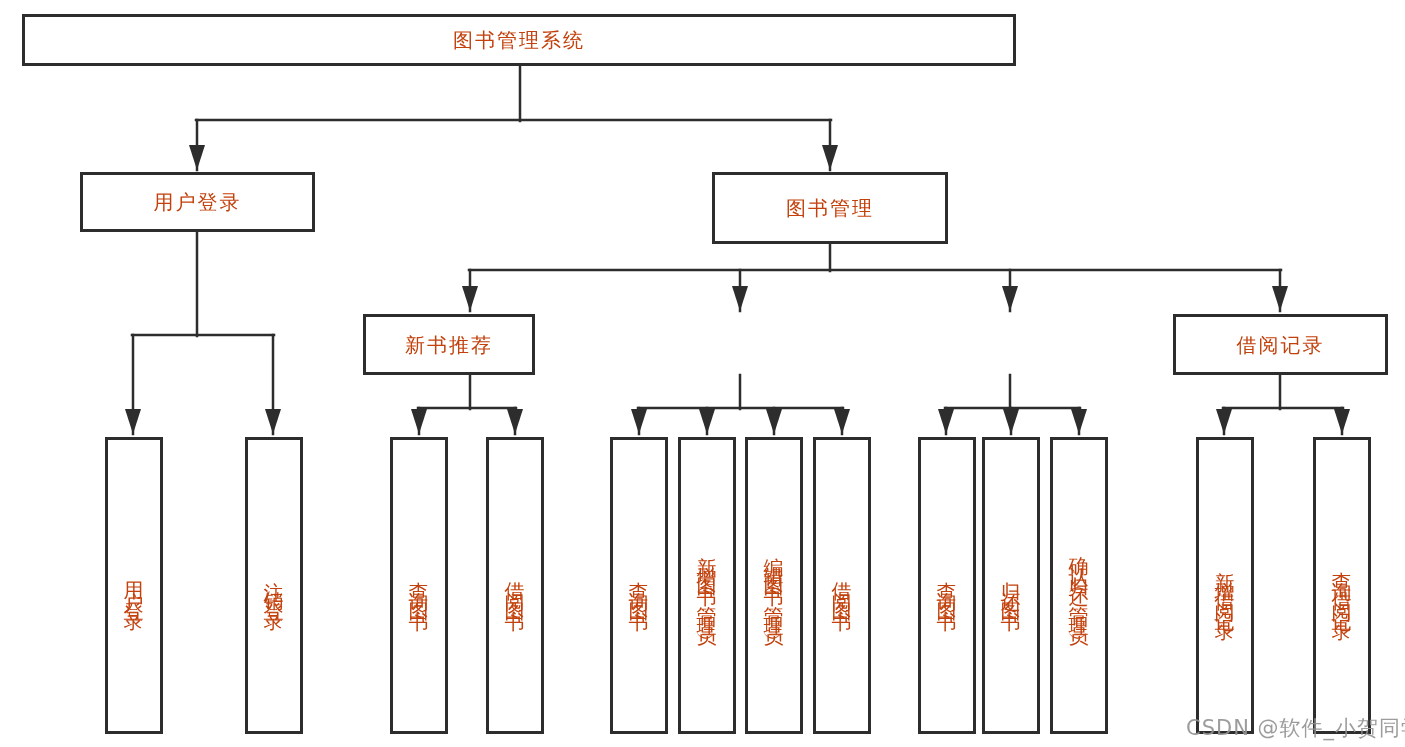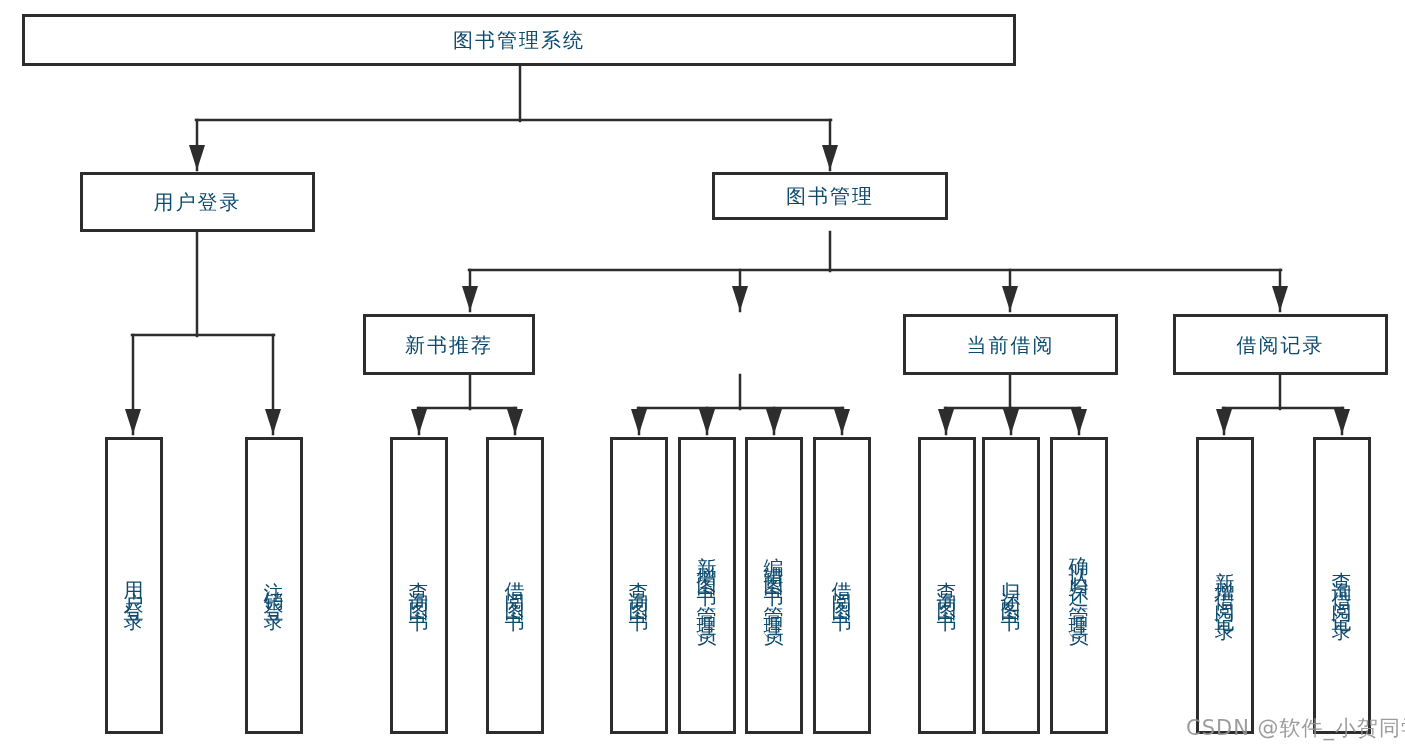--- a/index.html
+++ b/index.html
@@ -4,21 +4,21 @@
 <style>
   html,body{margin:0;padding:0;background:#ffffff;}
   .stage{
     position:relative;width:1405px;height:747px;background:#ffffff;
     font-family:"DejaVu Sans",sans-serif;overflow:hidden;
   }
   svg.connectors{position:absolute;left:0;top:0;z-index:1;}
   .node{
     position:absolute;z-index:2;box-sizing:border-box;background:#ffffff;
     border:3px solid #2d2d2d;display:flex;align-items:center;justify-content:center;
-    color:#0c4a6e;
+    color:#c2410c;
   }
   .node.h span{
     font-size:20px;line-height:1.2;letter-spacing:2px;white-space:nowrap;
   }
   .node.v span{
     writing-mode:vertical-rl;text-orientation:mixed;
     font-size:20px;line-height:1;letter-spacing:10px;white-space:nowrap;
   }
   .watermark{
     position:absolute;z-index:3;left:1186px;top:714px;
@@ -80,29 +80,26 @@
     </g>
   </svg>
 
   <div class="node h" style="left:22px;top:14px;width:994px;height:52px">
     <span>图书管理系统</span>
   </div>
 
   <div class="node h" style="left:80px;top:172px;width:235px;height:60px">
     <span>用户登录</span>
   </div>
-  <div class="node h" style="left:712px;top:172px;width:236px;height:48px">
+  <div class="node h" style="left:712px;top:172px;width:236px;height:72px">
     <span>图书管理</span>
   </div>
 
   <div class="node h" style="left:363px;top:314px;width:172px;height:61px">
     <span>新书推荐</span>
-  </div>
-  <div class="node h" style="left:903px;top:314px;width:215px;height:61px">
-    <span>当前借阅</span>
   </div>
   <div class="node h" style="left:1173px;top:314px;width:215px;height:61px">
     <span>借阅记录</span>
   </div>
 
   <div class="node v" style="left:105px;top:437px;width:58px;height:297px">
     <span>用户登录</span>
   </div>
   <div class="node v" style="left:245px;top:437px;width:58px;height:297px">
     <span>注销登录</span>

